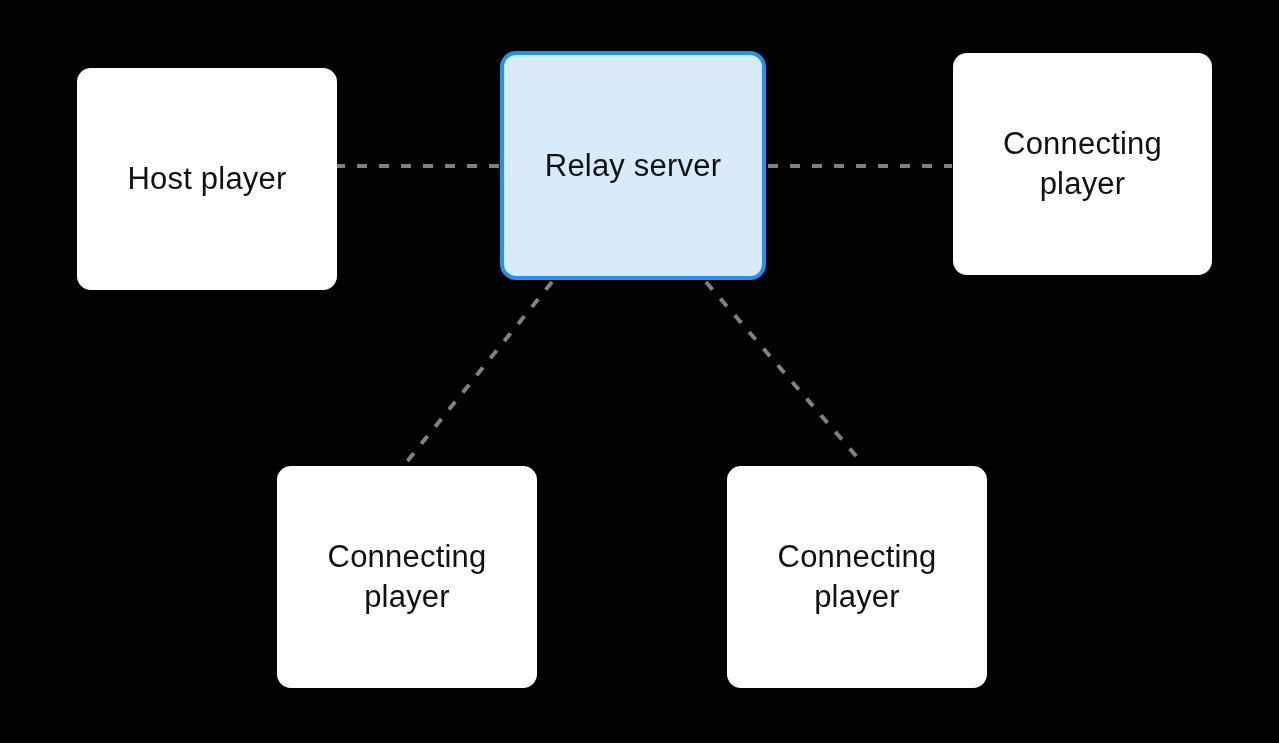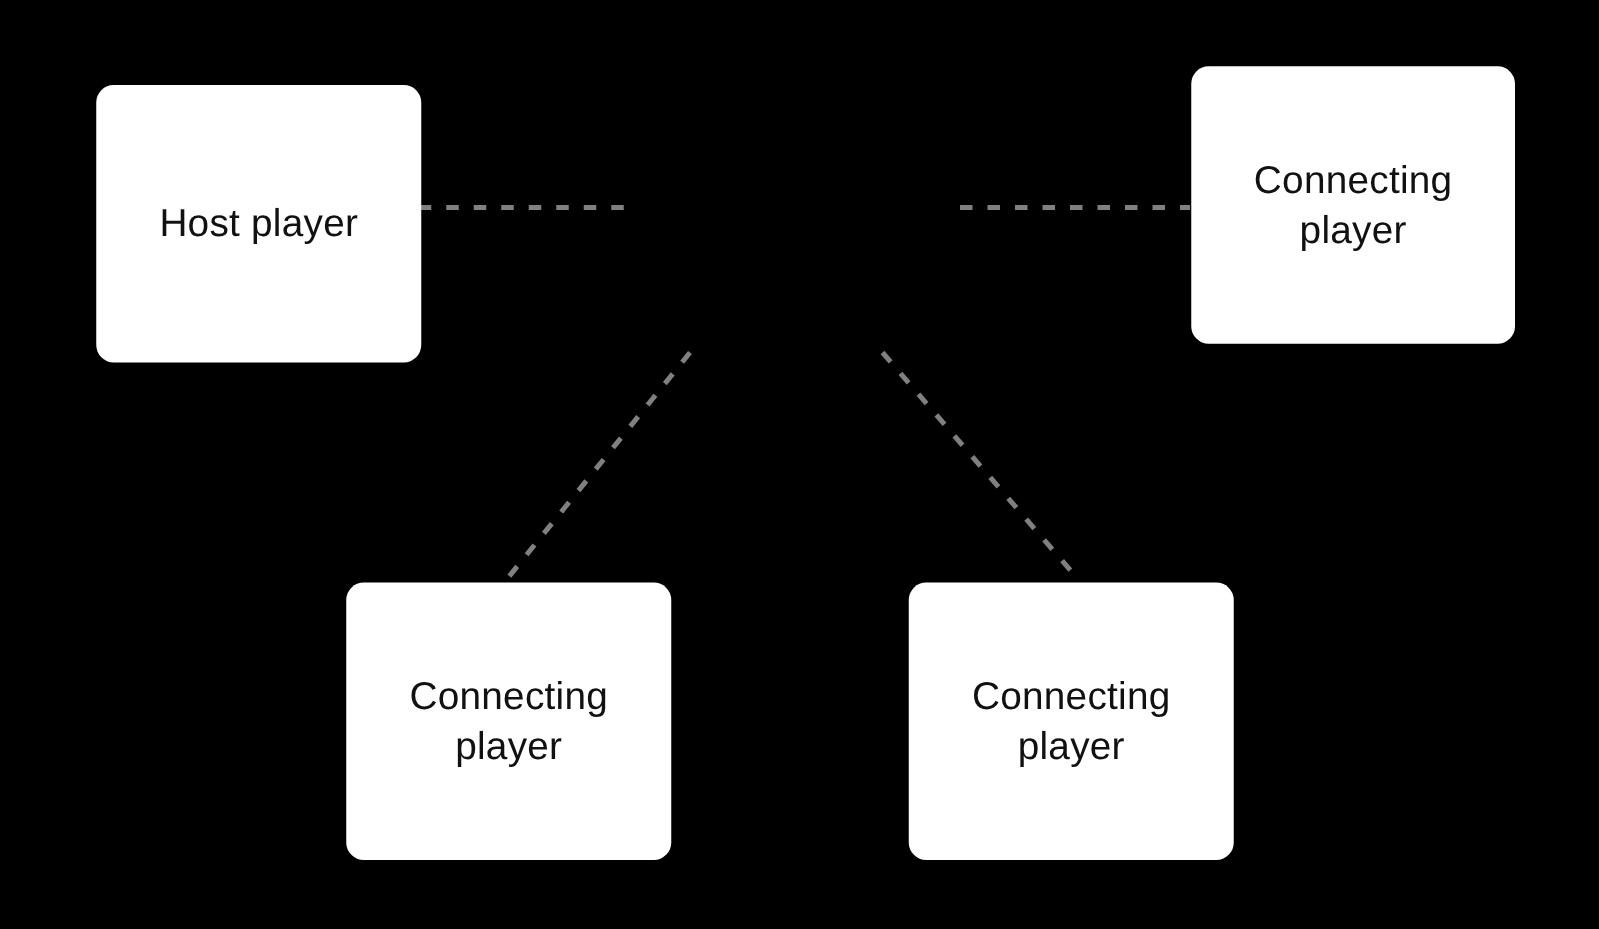--- a/index.html
+++ b/index.html
@@ -68,20 +68,23 @@
     <line x1="313" y1="166" x2="499" y2="166" stroke="#808080" stroke-width="4" stroke-dasharray="10 12" stroke-linecap="butt"></line>
     <line x1="768" y1="166" x2="952" y2="166" stroke="#808080" stroke-width="4" stroke-dasharray="10 12" stroke-linecap="butt"></line>
     <line x1="552" y1="282" x2="405" y2="464" stroke="#808080" stroke-width="4" stroke-dasharray="10 12" stroke-linecap="butt"></line>
     <line x1="706" y1="282" x2="863" y2="464" stroke="#808080" stroke-width="4" stroke-dasharray="10 12" stroke-linecap="butt"></line>
   </svg>
 
   <div class="node" id="node-host-player">
     <span class="node-label">Host player</span>
   </div>
 
+  <div class="node highlight" id="node-relay-server">
+    <span class="node-label">Relay server</span>
+  </div>
 
   <div class="node" id="node-connecting-right">
     <span class="node-label">Connecting
 player</span>
   </div>
 
   <div class="node" id="node-connecting-bl">
     <span class="node-label">Connecting
 player</span>
   </div>

